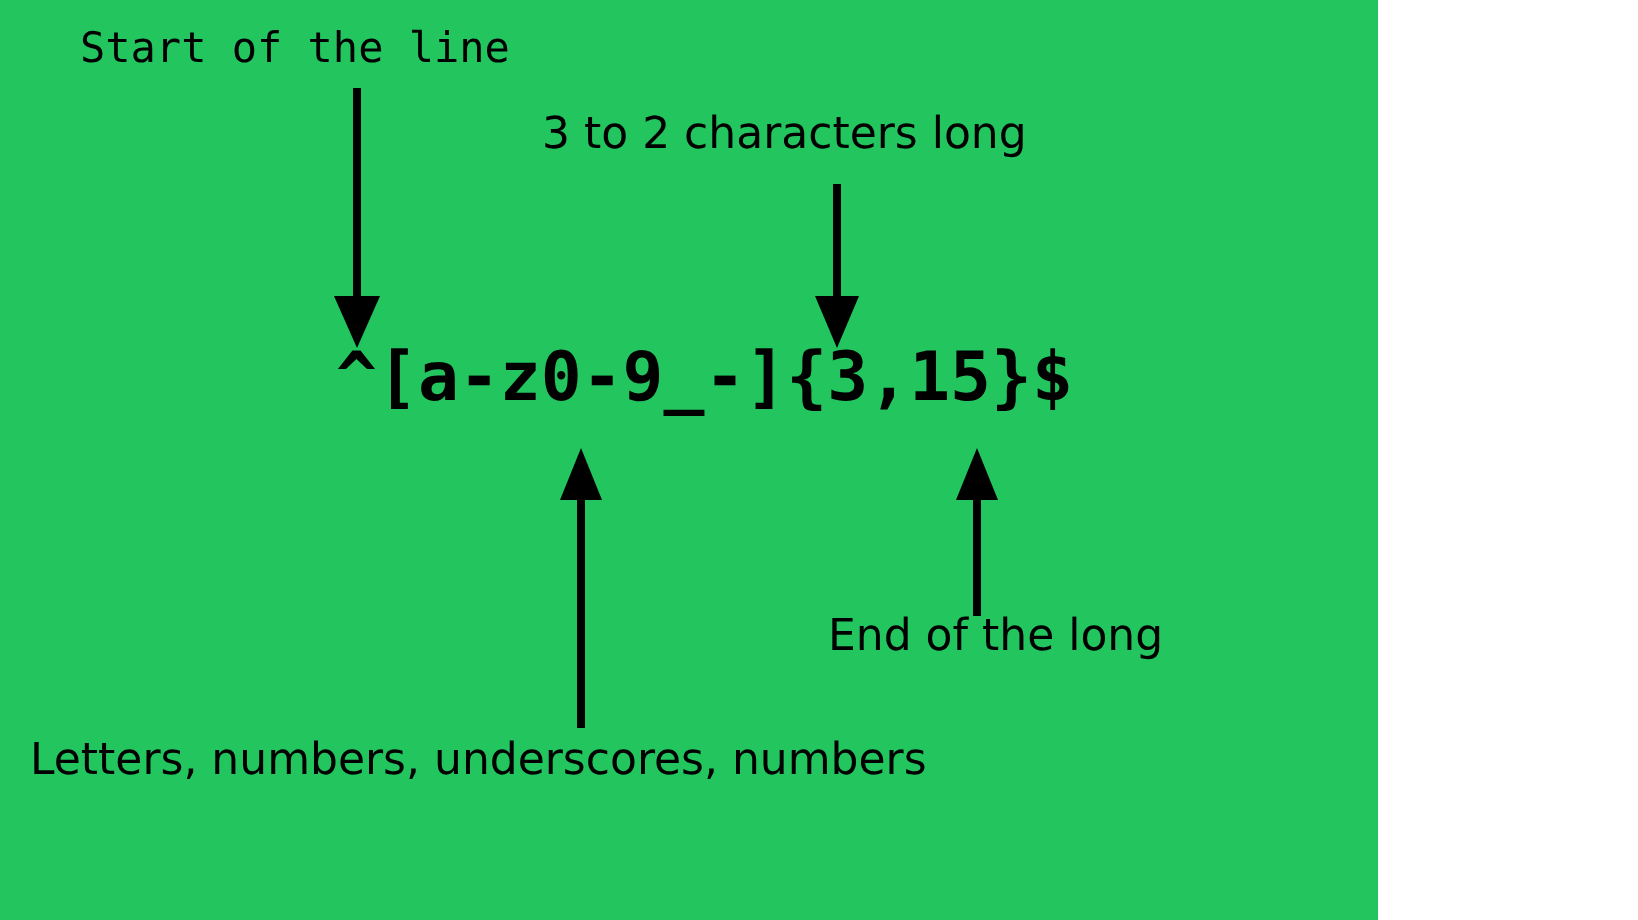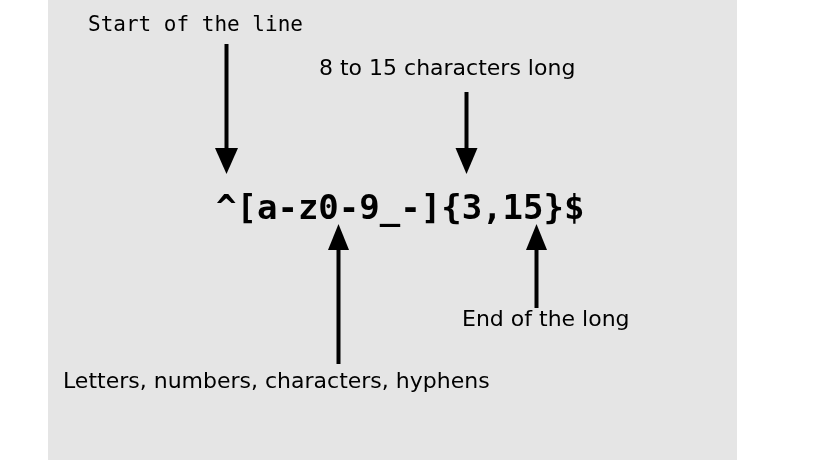--- a/index.html
+++ b/index.html
@@ -8,23 +8,22 @@
     background: #ffffff;
   }
   body {
     font-family: "DejaVu Sans", sans-serif;
     -webkit-font-smoothing: antialiased;
   }
   #canvas {
     position: relative;
     width: 689px;
     height: 460px;
-    background: #e5e5e5;
+    background: #22c55e;
     overflow: hidden;
-    margin-left: 48px;
   }
   .abs { position: absolute; }
 
   
   .label-mono {
     font-family: "DejaVu Sans Mono", monospace;
     font-size: 21px;
     color: #000000;
     white-space: pre;
     line-height: 1;
@@ -42,41 +41,41 @@
     font-size: 34px;
     letter-spacing: 0px;
     color: #000000;
     white-space: pre;
     line-height: 1;
   }
 
   
   #label-start-of-line  { left: 40px;  top: 14px; }
   #label-length         { left: 271px; top: 57px; }
-  #regex               { left: 168px; top: 190px; }
+  #regex               { left: 168px; top: 172px; }
   #label-end-of-line    { left: 414px; top: 308px; }
   #label-charclass      { left: 15px;  top: 370px; }
   #clipped-mark         { left: 0px;   top: 372px; }
 
   
   .arrow-svg { display: block; overflow: visible; }
 </style>
 </head>
 <body>
 
 <div id="canvas">
 
   <div class="abs label-mono" id="label-start-of-line">Start of the line</div>
 
   <svg class="abs arrow-svg" style="left:160px; top:44px;" width="40" height="132" viewBox="0 0 40 132">
     <line x1="18.5" y1="0" x2="18.5" y2="112" stroke="#000000" stroke-width="4"></line>
     <polygon points="18.5,130 7,104 30,104" fill="#000000"></polygon>
   </svg>
 
-  <div class="abs label-sans" id="label-length">8 to 15 characters long</div>
+  <div class="abs label-sans" id="label-length">3 to 2 characters long</div>
 
   <svg class="abs arrow-svg" style="left:403px; top:92px;" width="36" height="84" viewBox="0 0 36 84">
     <line x1="15.5" y1="0" x2="15.5" y2="64" stroke="#000000" stroke-width="4"></line>
     <polygon points="15.5,82 4.5,56 26.5,56" fill="#000000"></polygon>
   </svg>
 
   <div class="abs regex-expression" id="regex">^[a-z0-9_-]{3,15}$</div>
 
   <svg class="abs arrow-svg" style="left:277px; top:224px;" width="36" height="140" viewBox="0 0 36 140">
     <line x1="13.5" y1="140" x2="13.5" y2="20" stroke="#000000" stroke-width="4"></line>
@@ -85,15 +84,15 @@
 
   <svg class="abs arrow-svg" style="left:476px; top:224px;" width="36" height="84" viewBox="0 0 36 84">
     <line x1="12.5" y1="84" x2="12.5" y2="20" stroke="#000000" stroke-width="4"></line>
     <polygon points="12.5,0 2,26 23,26" fill="#000000"></polygon>
   </svg>
 
   <div class="abs label-sans" id="label-end-of-line">End of the long</div>
 
   <div class="abs label-sans" id="clipped-mark" style="left:-4px; font-size:18px; color:#555;">:</div>
 
-  <div class="abs label-sans" id="label-charclass">Letters, numbers, characters, hyphens</div>
+  <div class="abs label-sans" id="label-charclass">Letters, numbers, underscores, numbers</div>
 
 </div>
 
 </body></html>

